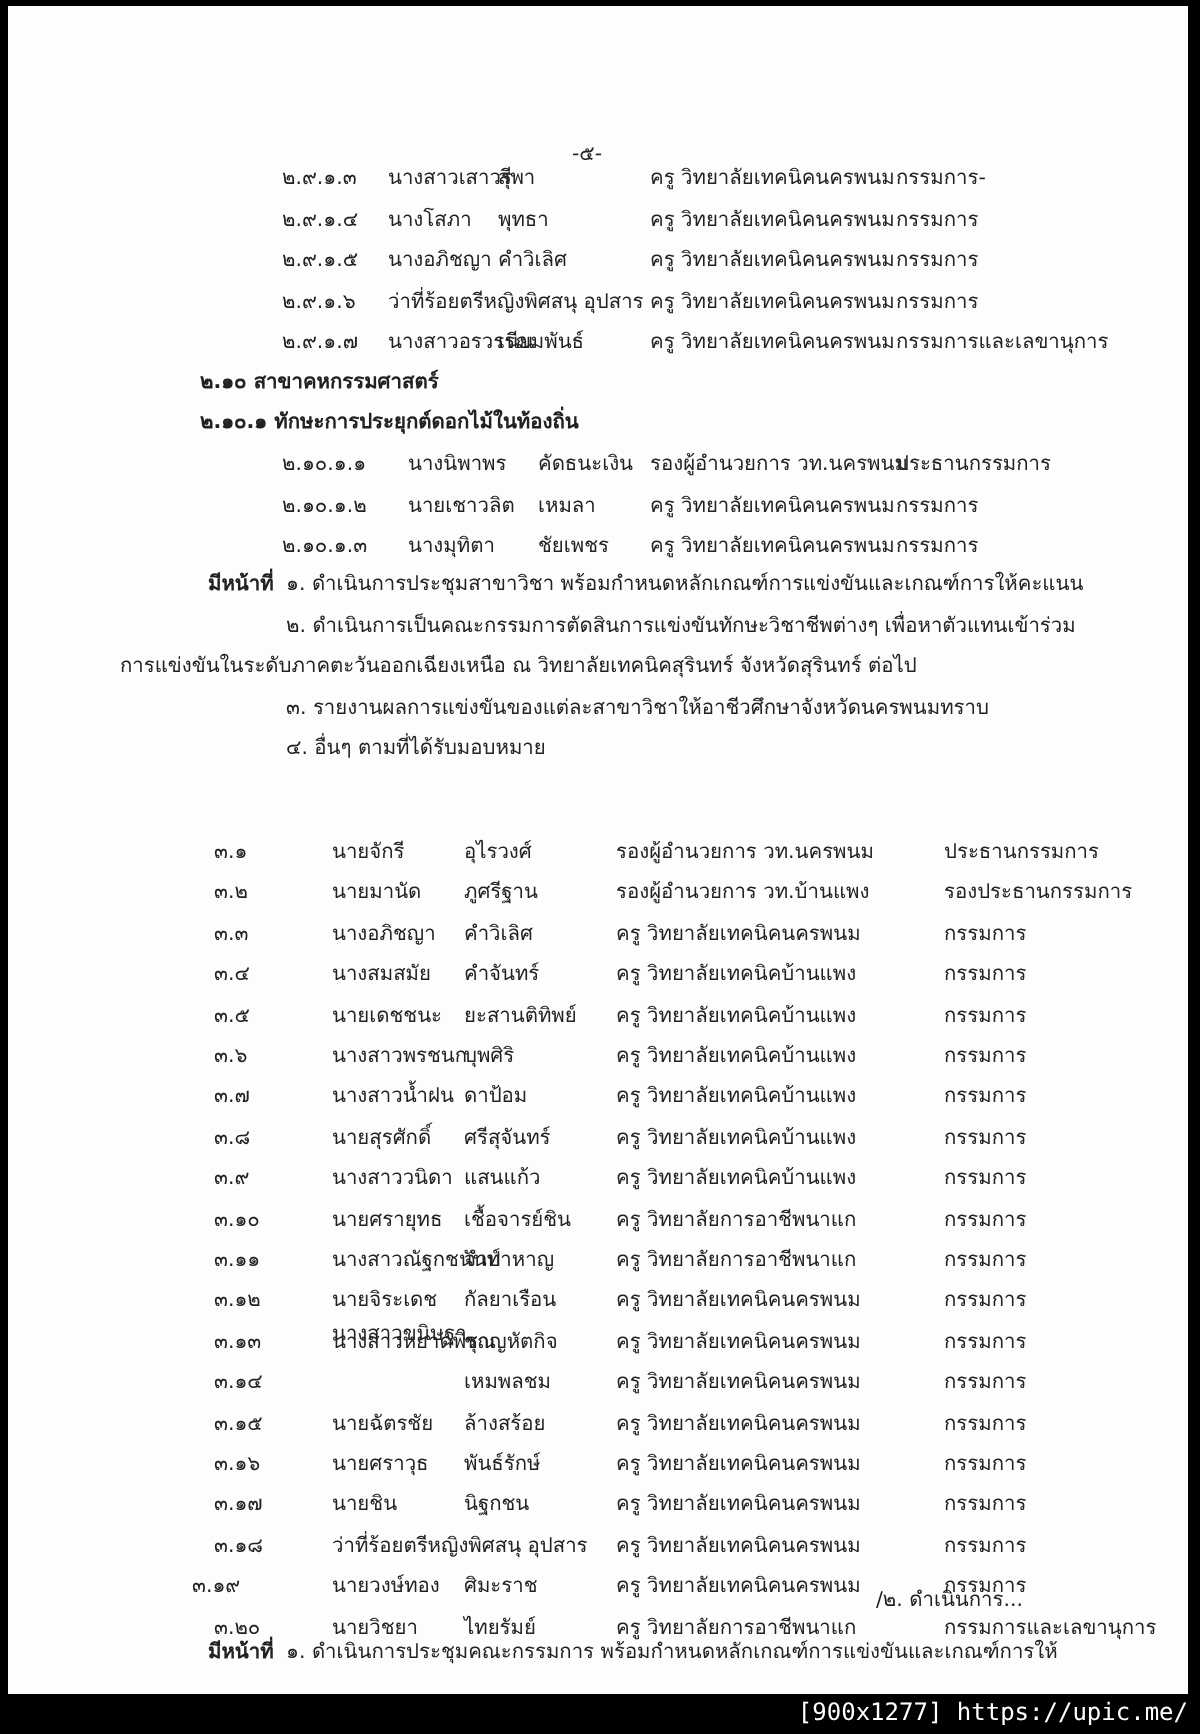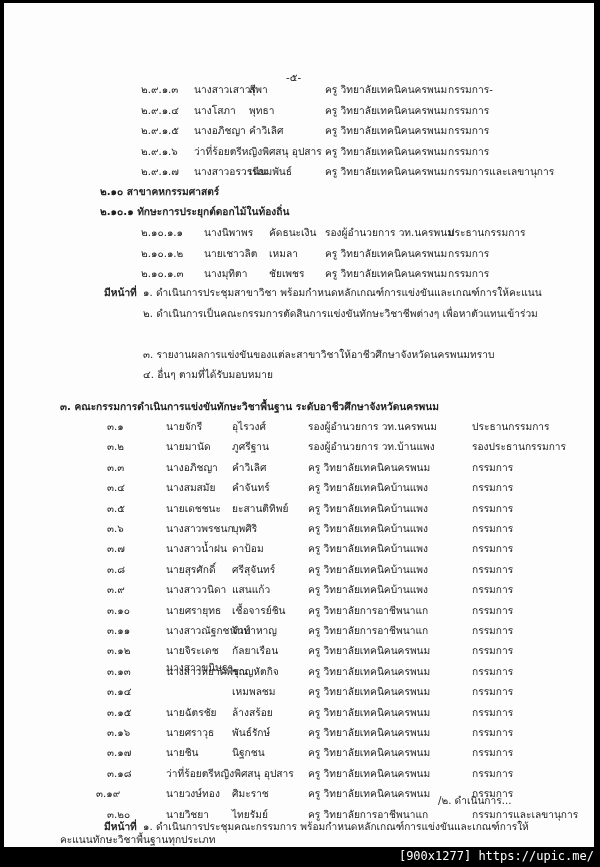--- a/index.html
+++ b/index.html
@@ -54,23 +54,23 @@
     <div class="t" style="left: 321px; top: 243.5px;">ครู วิทยาลัยเทคนิคนครพนม</div>
     <div class="t" style="left: 444px; top: 243.5px;">กรรมการ</div>
     <div class="t" style="left: 137px; top: 264px;">๒.๑๐.๑.๓</div>
     <div class="t" style="left: 200px; top: 264px;">นางมุทิตา</div>
     <div class="t" style="left: 265px; top: 264px;">ชัยเพชร</div>
     <div class="t" style="left: 321px; top: 264px;">ครู วิทยาลัยเทคนิคนครพนม</div>
     <div class="t" style="left: 444px; top: 264px;">กรรมการ</div>
     <div class="t b" style="left: 100px; top: 283px;">มีหน้าที่</div>
     <div class="t" style="left: 139px; top: 283px;">๑. ดำเนินการประชุมสาขาวิชา พร้อมกำหนดหลักเกณฑ์การแข่งขันและเกณฑ์การให้คะแนน</div>
     <div class="t" style="left: 139px; top: 304px;">๒. ดำเนินการเป็นคณะกรรมการตัดสินการแข่งขันทักษะวิชาชีพต่างๆ เพื่อหาตัวแทนเข้าร่วม</div>
+    <div class="t" style="left: 56px; top: 324px;">การแข่งขันในระดับภาคตะวันออกเฉียงเหนือ ณ วิทยาลัยเทคนิคสุรินทร์ จังหวัดสุรินทร์ ต่อไป</div>
     <div class="t" style="left: 139px; top: 345px;">๓. รายงานผลการแข่งขันของแต่ละสาขาวิชาให้อาชีวศึกษาจังหวัดนครพนมทราบ</div>
     <div class="t" style="left: 139px; top: 365px;">๔. อื่นๆ ตามที่ได้รับมอบหมาย</div>
-    <div class="t b" style="left: 56px; top: 397px;">๓. คณะกรรมการดำเนินการแข่งขันทักษะวิชาพื้นฐาน ระดับอาชีวศึกษาจังหวัดนครพนม</div>
     <div class="t" style="left: 103px; top: 417px;">๓.๑</div>
     <div class="t" style="left: 162px; top: 417px;">นายจักรี</div>
     <div class="t" style="left: 228px; top: 417px;">อุไรวงศ์</div>
     <div class="t" style="left: 304px; top: 417px;">รองผู้อำนวยการ วท.นครพนม</div>
     <div class="t" style="left: 468px; top: 417px;">ประธานกรรมการ</div>
     <div class="t" style="left: 103px; top: 437.4px; text-align: center;">๓.๒</div>
     <div class="t" style="left: 162px; top: 437.4px;">นายมานัด</div>
     <div class="t" style="left: 228px; top: 437.4px;">ภูศรีฐาน</div>
     <div class="t" style="left: 304px; top: 437.4px;">รองผู้อำนวยการ วท.บ้านแพง</div>
     <div class="t" style="left: 468px; top: 437.4px;">รองประธานกรรมการ</div>
@@ -159,16 +159,15 @@
     <div class="t" style="left: 228px; top: 784.2px;">ศิมะราช</div>
     <div class="t" style="left: 304px; top: 784.2px;">ครู วิทยาลัยเทคนิคนครพนม</div>
     <div class="t" style="left: 468px; top: 784.2px;">กรรมการ</div>
     <div class="t" style="left: 103px; top: 804.6px;">๓.๒๐</div>
     <div class="t" style="left: 162px; top: 804.6px;">นายวิชยา</div>
     <div class="t" style="left: 228px; top: 804.6px;">ไทยรัมย์</div>
     <div class="t" style="left: 304px; top: 804.6px;">ครู วิทยาลัยการอาชีพนาแก</div>
     <div class="t" style="left: 468px; top: 804.6px;">กรรมการและเลขานุการ</div>
     <div class="t b" style="left: 100px; top: 817px;">มีหน้าที่</div>
     <div class="t" style="left: 139px; top: 817px;">๑. ดำเนินการประชุมคณะกรรมการ พร้อมกำหนดหลักเกณฑ์การแข่งขันและเกณฑ์การให้</div>
-    <div class="t" style="left: 56px; top: 830px;">คะแนนทักษะวิชาพื้นฐานทุกประเภท</div>
     <div class="t" style="left: 434px; top: 791px;">/๒. ดำเนินการ...</div>
   </div>
 <div class="watermark">[900x1277] https://upic.me/</div>
 
 </body></html>

